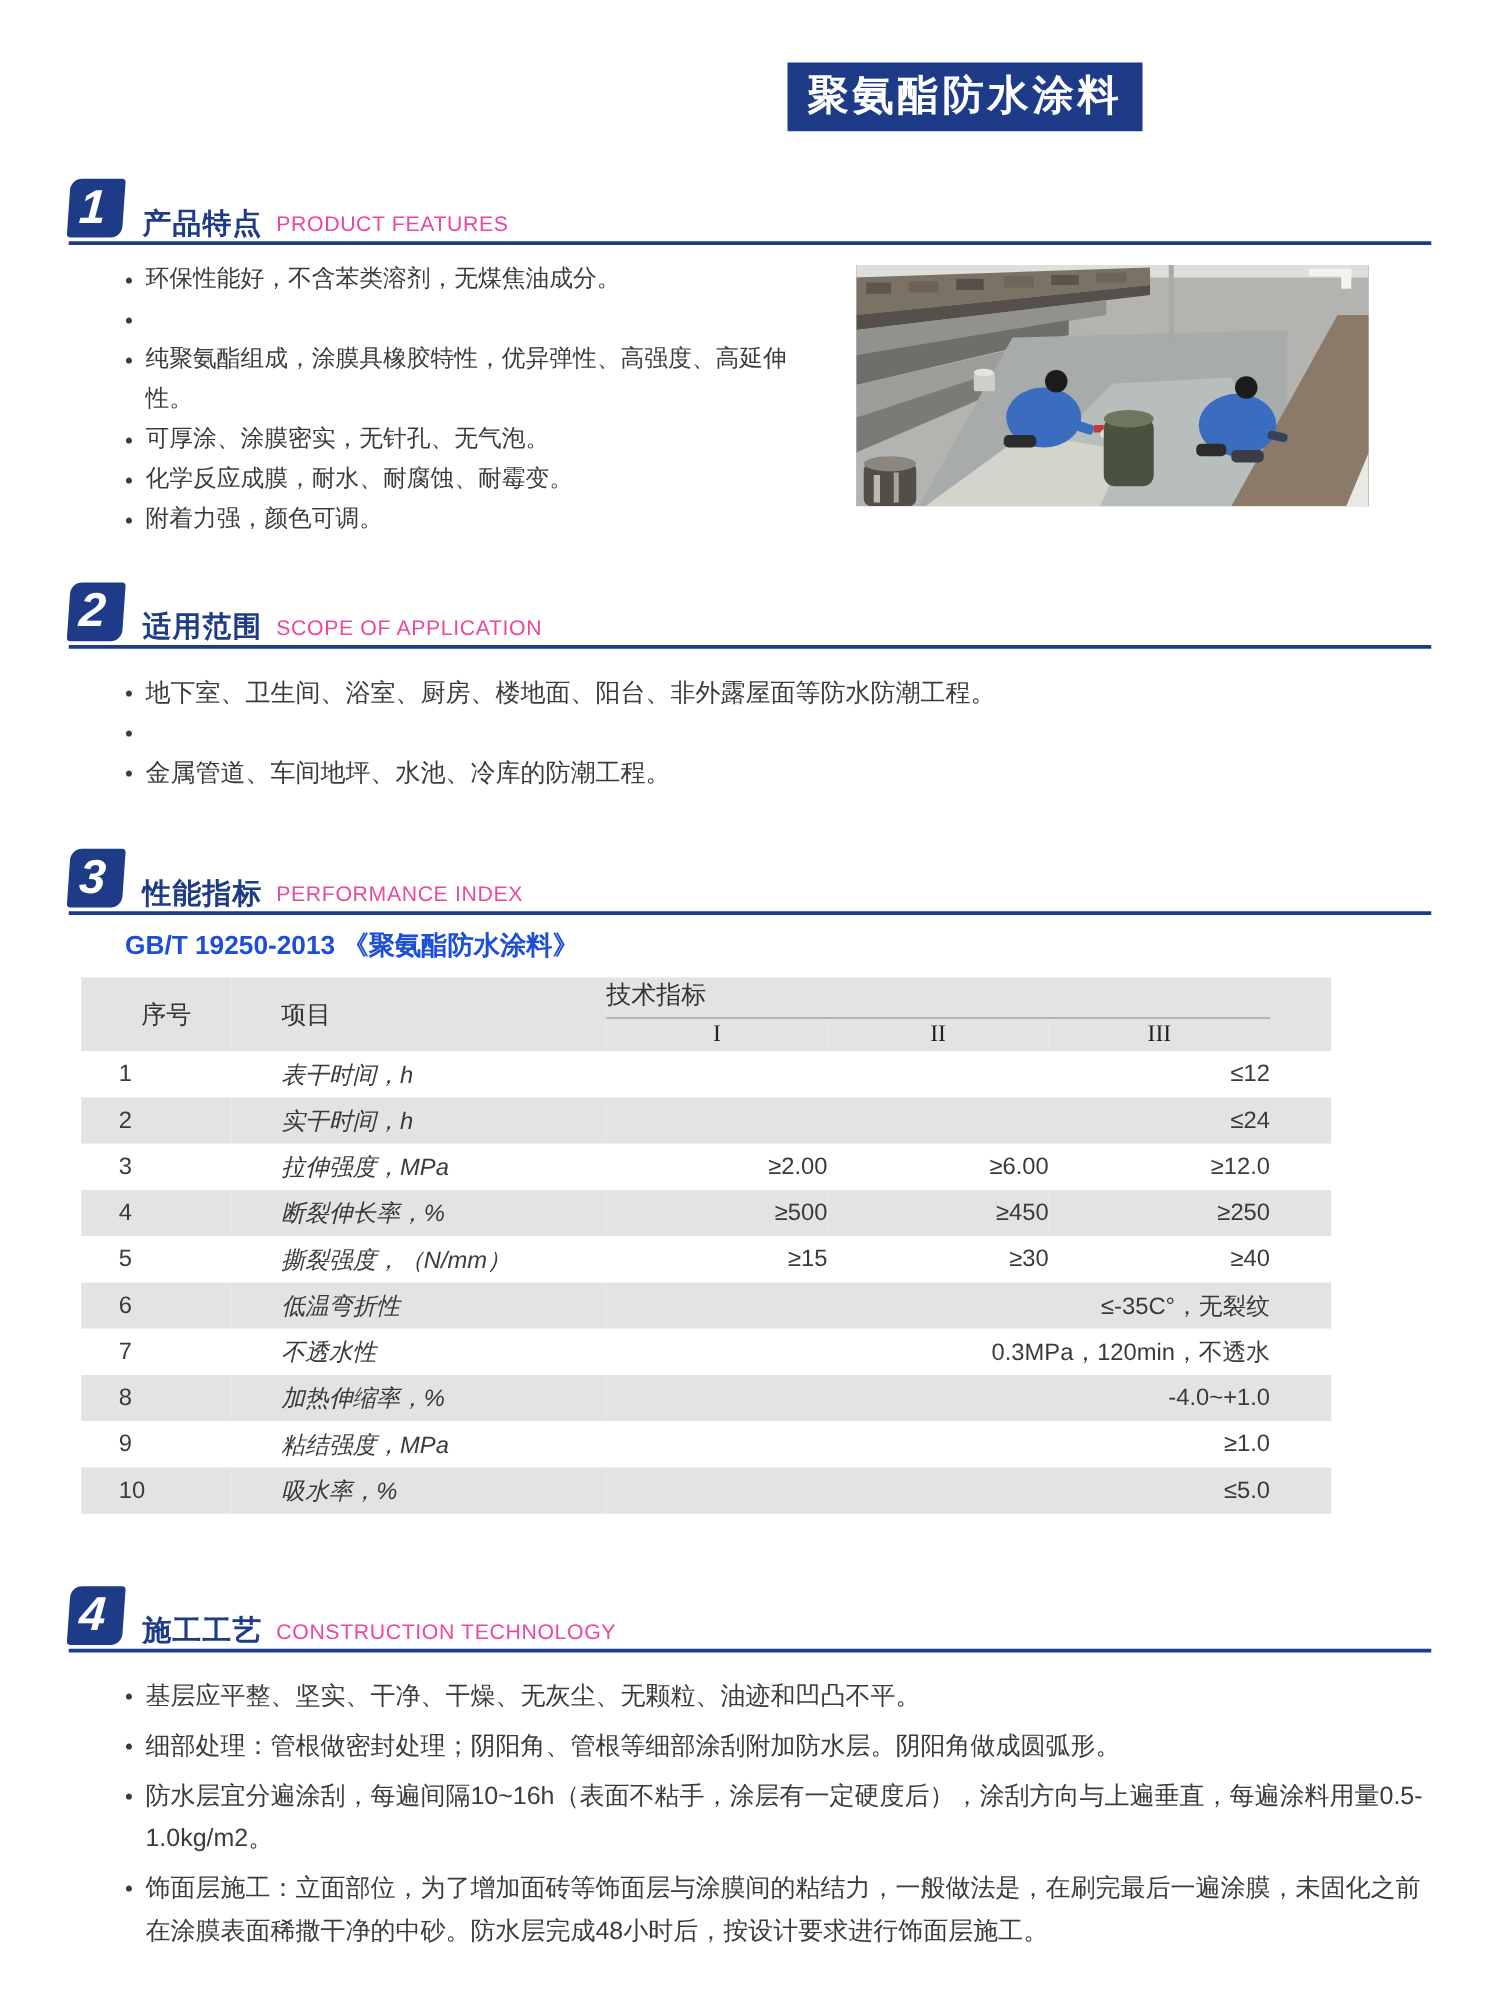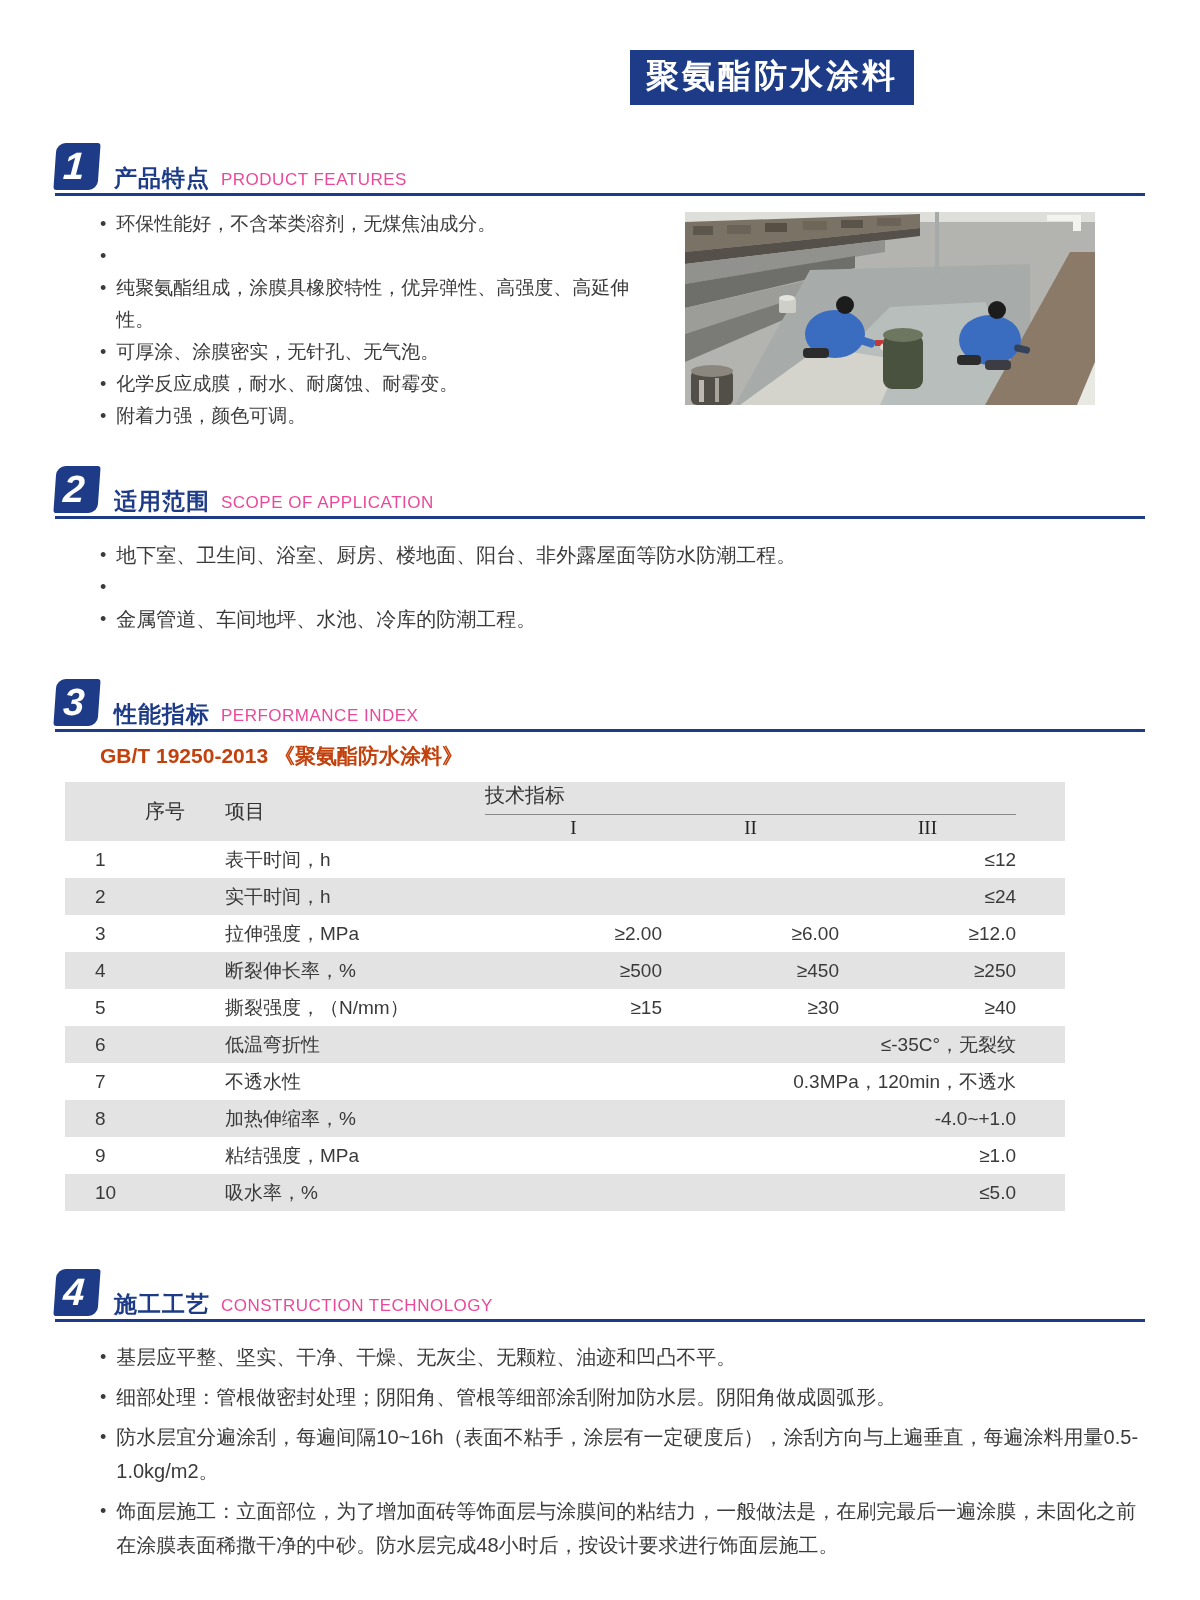--- a/index.html
+++ b/index.html
@@ -91,21 +91,21 @@
     margin-top: 4px;
     overflow: hidden;
     background: #b3b4b0;
   }
 
   
   .standard-line {
     margin: 10px 55px 0 100px;
     font-size: 21px;
     font-weight: bold;
-    color: #c2410c;
+    color: #1d4ed8;
   }
   table.perf {
     margin: 12px 65px 0 65px;
     width: 1000px;
     border-collapse: collapse;
     table-layout: fixed;
     font-size: 19px;
     color: #3a3a3a;
   }
   table.perf col.c-no     { width: 120px; }
@@ -118,41 +118,41 @@
     font-weight: normal;
     padding: 0;
     vertical-align: middle;
   }
   table.perf .h-no, table.perf .h-item {
     text-align: left;
     font-size: 20px;
     color: #333333;
     height: 58px;
   }
-  table.perf .h-no   { padding-left: 16px; text-align: right; }
+  table.perf .h-no   { padding-left: 48px; }
   table.perf .h-item { padding-left: 40px; }
   table.perf .h-tech { height: 30px; vertical-align: bottom; }
   .tech-label {
     display: block;
     text-align: left;
     font-size: 20px;
     color: #333333;
     padding-bottom: 5px;
     border-bottom: 1px solid #8a8a8a;
   }
   table.perf .roman {
     text-align: center;
     height: 26px;
     font-family: "Liberation Serif", "DejaVu Serif", serif;
     font-size: 19px;
     color: #222222;
     vertical-align: middle;
   }
   table.perf td.no    { padding-left: 30px; height: 37px; }
-  table.perf td.item  { padding-left: 40px; }
+  table.perf td.item  { padding-left: 40px; font-style: italic; }
   table.perf td.val   { text-align: right; }
 
   
   .mt-s1 { margin-top: 38px; }
   .mt-s2 { margin-top: 34px; }
   .mt-s3 { margin-top: 44px; }
   .mt-s4 { margin-top: 58px; }
   .sec4-bullets .bullet { margin-bottom: 6px; line-height: 34px; }
 </style>
 </head>

